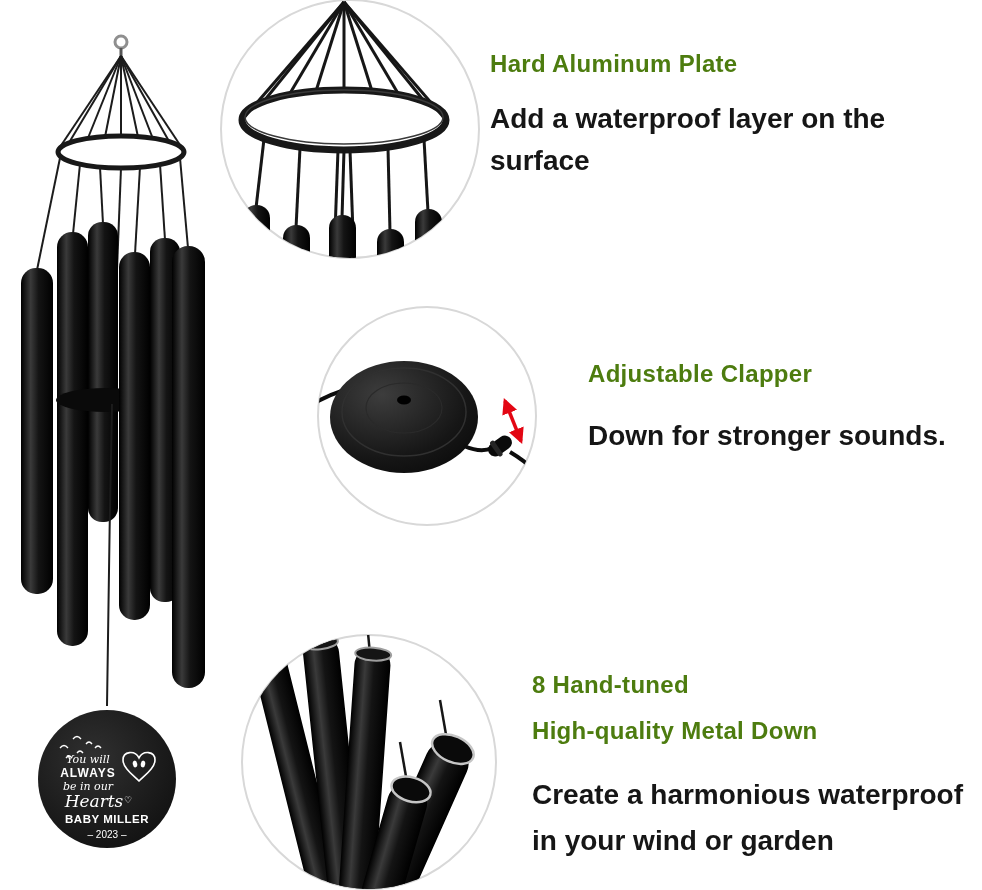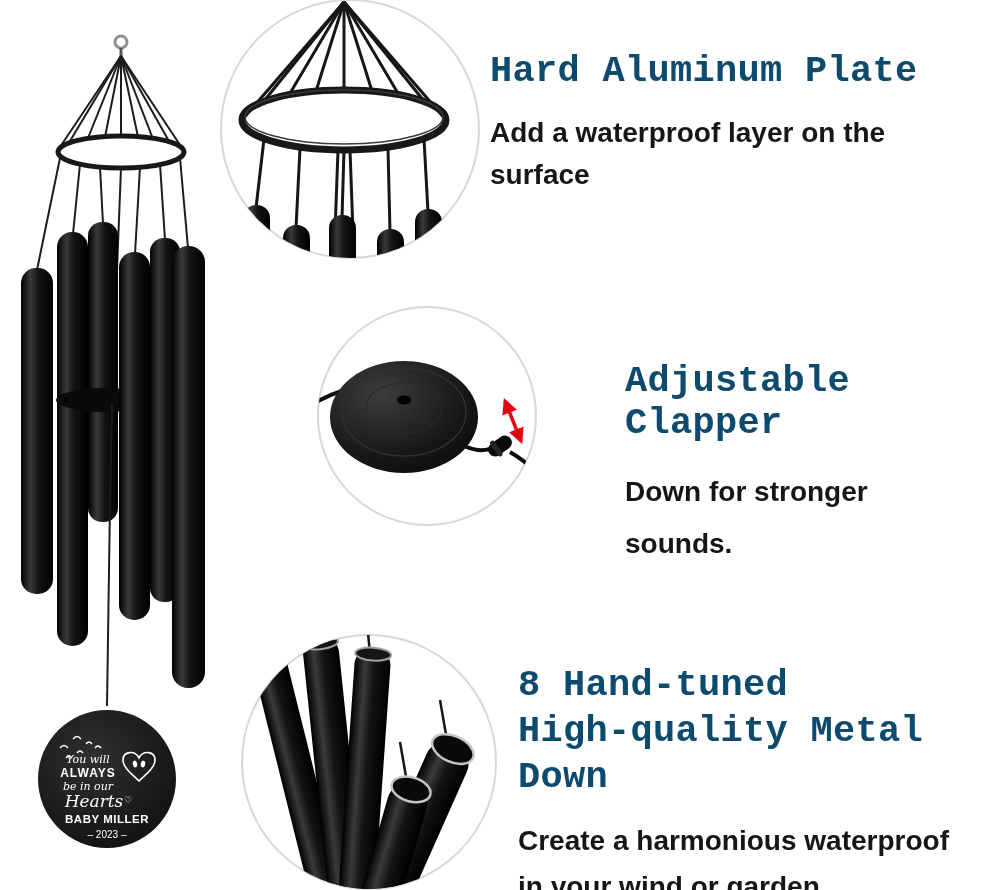--- a/index.html
+++ b/index.html
@@ -7,34 +7,33 @@
   body {
     position:relative;
     background:#ffffff;
     overflow:hidden;
     font-family:"Liberation Sans", sans-serif;
     color:#111;
   }
   .canvas { position:absolute; left:0; top:0; }
   .feature { position:absolute; color:#101010; }
   .feature h2 {
-    font-size:37px;
+    font-size:24px;
     font-weight:700;
     letter-spacing:0.3px;
-    color:#0c4a6e;
-    font-family:Liberation Mono, monospace;
+    color:#4d7c0f;
   }
   .feature p { font-size:28px; font-weight:600; color:#161616; }
   .f1 { left:490px; top:50px; }
   .f1 h2 { margin-bottom:20px; }
   .f1 p { line-height:42px; }
-  .f2 { left:625px; top:360px; }
+  .f2 { left:588px; top:360px; }
   .f2 h2 { margin-bottom:22px; }
   .f2 p { line-height:52px; }
-  .f3 { left:518px; top:662px; }
+  .f3 { left:532px; top:662px; }
   .f3 h2 { line-height:46px; margin-bottom:18px; }
   .f3 p { line-height:46px; }
 </style>
 </head>
 <body>
 
 <svg class="canvas" width="982" height="890" viewBox="0 0 982 890" aria-hidden="true">
   <defs>
     <linearGradient id="tubeGrad" x1="0" y1="0" x2="1" y2="0">
       <stop offset="0" stop-color="#000000"></stop>

